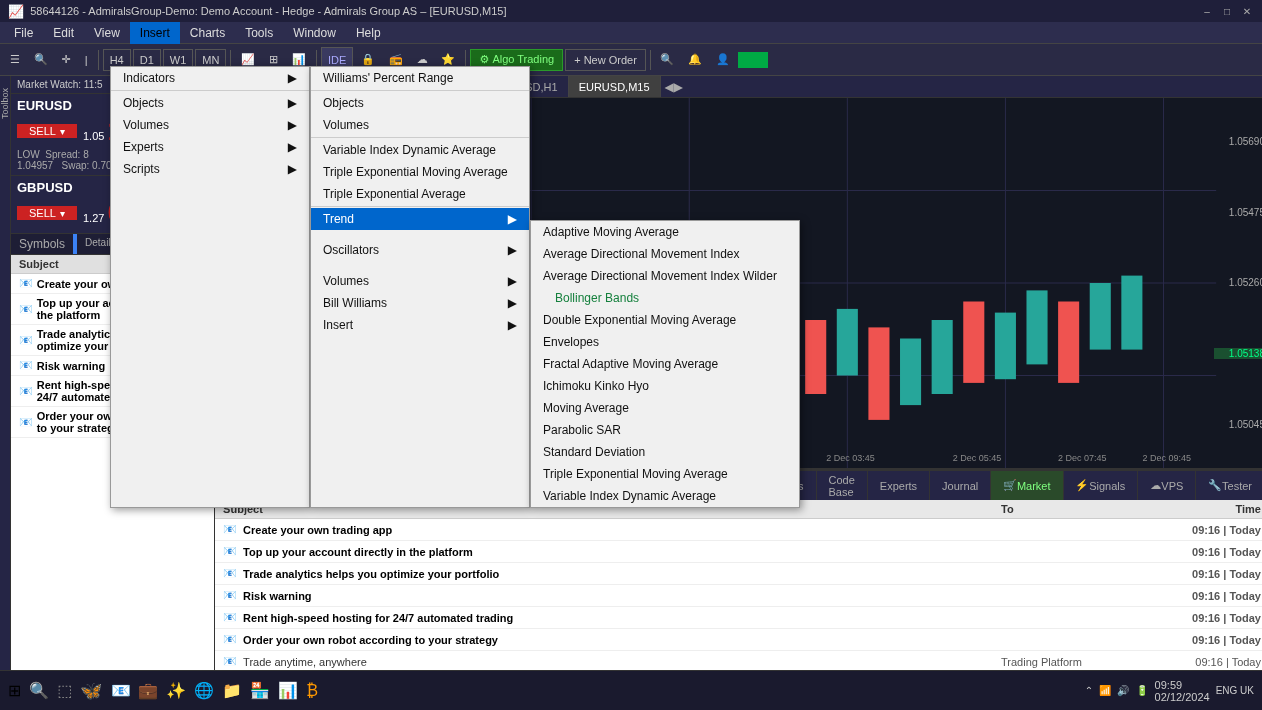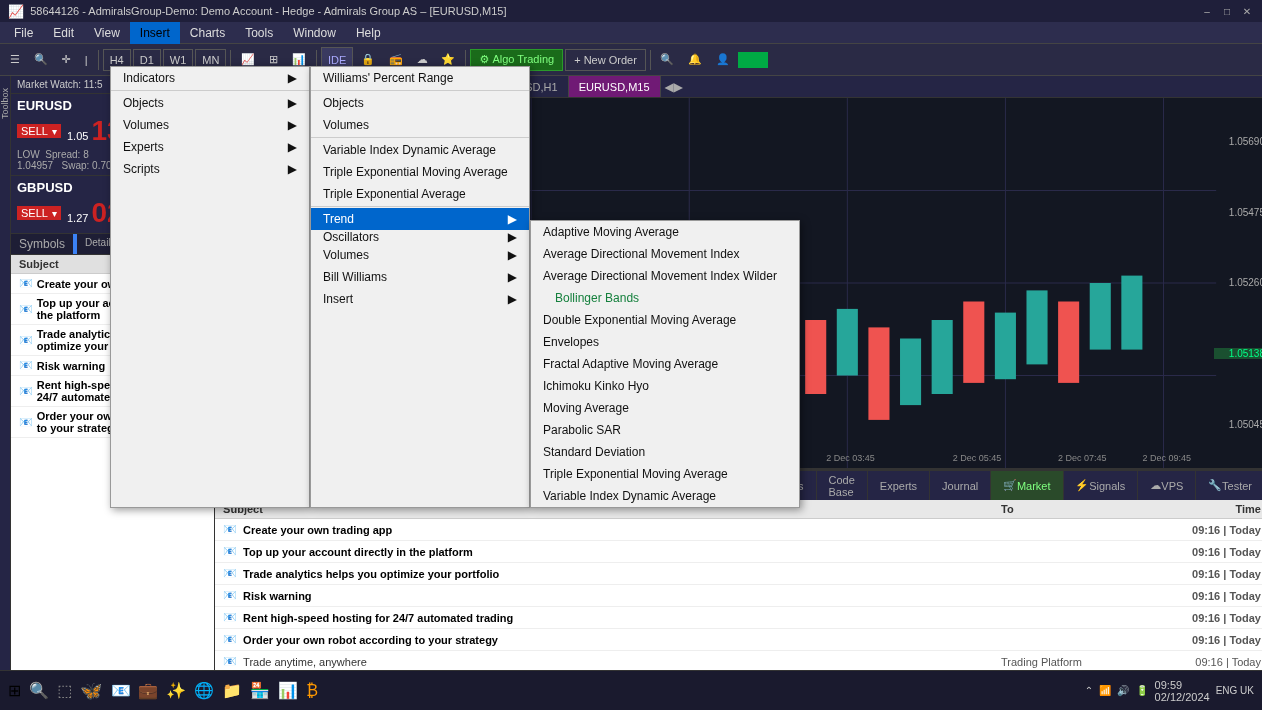--- a/index.html
+++ b/index.html
@@ -35,26 +35,26 @@
     
     .status-bar { height: 22px; background: #1a1a2e; border-top: 1px solid #333; display: flex; align-items: center; padding: 0 8px; color: #888; font-size: 10px; justify-content: space-between; }
     .status-center { flex: 1; text-align: center; }
 
     
     .taskbar { height: 40px; background: #000080; display: flex; align-items: center; padding: 0 8px; justify-content: space-between; }
 
     
     .chart-tabs { background: #252545; height: 22px; display: flex; align-items: center; padding: 0 4px; border-bottom: 1px solid #333; overflow: hidden; }
     .chart-tab { padding: 2px 10px; color: #aaa; cursor: pointer; font-size: 11px; border-right: 1px solid #444; height: 22px; display: flex; align-items: center; }
-    .chart-tab.active { background: #701a75; color: #fff; }
+    .chart-tab.active { background: #404040; color: #fff; }
 
     
     .pair-widget { background: #252545; border-bottom: 1px solid #333; padding: 4px 6px; }
     .pair-name { color: #fff; font-size: 13px; font-weight: bold; }
-    .pair-sell { background: #cc2222; color: #fff; padding: 1px 4px; font-size: 11px; display: inline-flex; align-items: center; gap: 4px; cursor: pointer; }
+    .pair-sell { background: #cc2222; color: #fff; padding: 1px 12px; font-size: 11px; display: inline-flex; align-items: center; gap: 4px; cursor: pointer; }
 
     
     .toolbox-bar { width: 16px; background: #252545; display: flex; flex-direction: column; align-items: center; padding: 4px 0; border-right: 1px solid #333; }
     .toolbox-text { color: #aaa; font-size: 9px; writing-mode: vertical-rl; transform: rotate(180deg); cursor: pointer; padding: 8px 0; }
 
     
     .page-wrapper { width: 1262px; height: 710px; display: flex; flex-direction: column; overflow: hidden; position: relative; }
     .content-row { display: flex; flex: 1; overflow: hidden; }
     .left-col { width: 220px; background: #1e1e35; display: flex; flex-direction: column; border-right: 1px solid #333; }
     .right-col { flex: 1; display: flex; flex-direction: column; }
@@ -420,21 +420,21 @@
       <div style="padding:4px 12px; cursor:pointer; color:#111; font-size:12px;">Volumes</div>
       <div style="height:1px; background:#ccc; margin:1px 0;"></div>
       <div style="padding:4px 12px; cursor:pointer; color:#111; font-size:12px;">Variable Index Dynamic Average</div>
       <div style="padding:4px 12px; cursor:pointer; color:#111; font-size:12px;">Triple Exponential Moving Average</div>
       <div style="padding:4px 12px; cursor:pointer; color:#111; font-size:12px;">Triple Exponential Average</div>
       <div style="height:1px; background:#ccc; margin:1px 0;"></div>
       <div style="padding:4px 12px; cursor:pointer; background:#0066cc; color:#fff; font-size:12px; display:flex; justify-content:space-between; align-items:center;">
         <span>Trend</span>
           <span>▶</span>
       </div>
-      <div style="padding:0 12px; cursor:pointer; color:#111; font-size:12px; display:flex; justify-content:space-between; align-items:center;">
+      <div style="padding:13px 12px; cursor:pointer; color:#111; font-size:12px; display:flex; justify-content:space-between; align-items:center;">
         <span>Oscillators</span>
           <span>▶</span>
       </div>
       <div style="padding:4px 12px; cursor:pointer; color:#111; font-size:12px; display:flex; justify-content:space-between; align-items:center;">
         <span>Volumes</span>
           <span>▶</span>
       </div>
       <div style="padding:4px 12px; cursor:pointer; color:#111; font-size:12px; display:flex; justify-content:space-between; align-items:center;text-align:right;">
         <span>Bill Williams</span>
           <span>▶</span>

